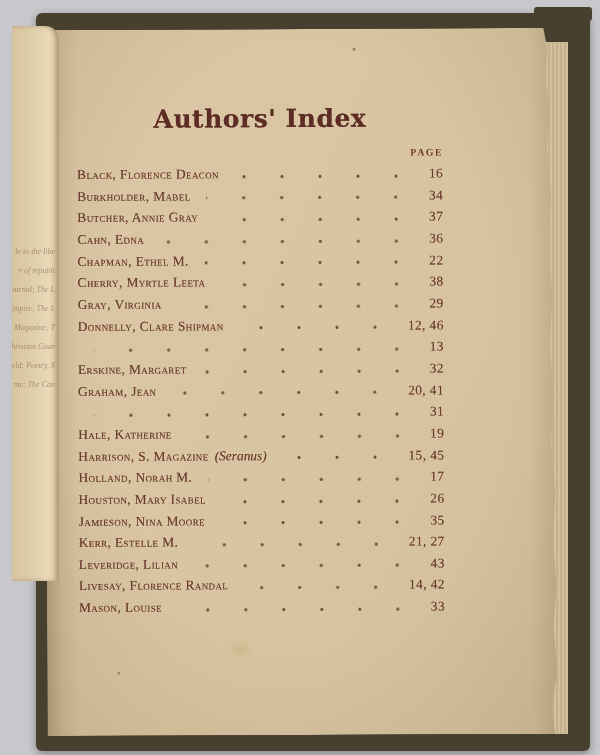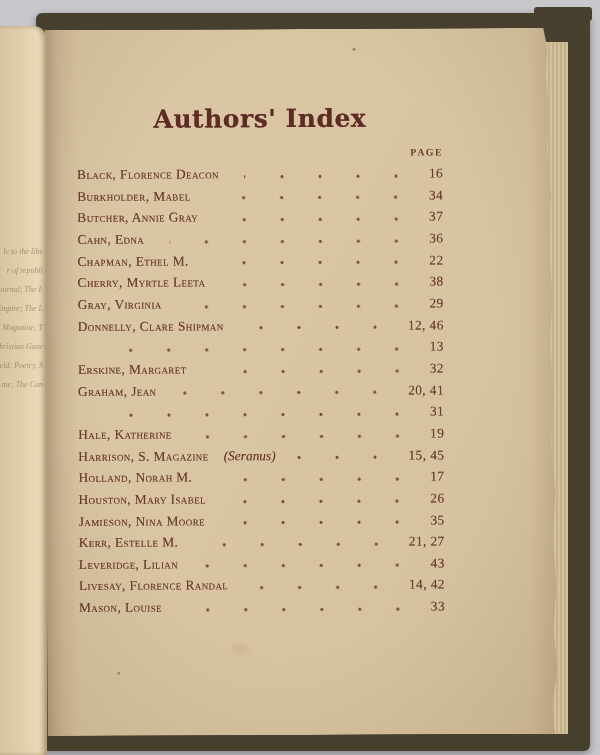--- a/index.html
+++ b/index.html
@@ -41,21 +41,21 @@
       radial-gradient(ellipse at 50% 45%,rgba(0,0,0,0) 55%,rgba(118,90,55,.16) 100%);
   }
   .speck{position:absolute;border-radius:50%;pointer-events:none;}
   .speck.s1{left:308px;top:19px;width:3px;height:3px;background:rgba(90,68,48,.55);}
   .speck.s2{left:70px;top:642px;width:3px;height:3px;background:rgba(95,72,50,.45);}
   .stain{position:absolute;left:180px;top:612px;width:26px;height:16px;border-radius:50%;
     background:radial-gradient(ellipse,rgba(186,152,84,.28),rgba(186,152,84,0) 70%);pointer-events:none;}
 
   
   .facing-page{
-    position:absolute;left:0;top:26px;width:47px;height:729px;
+    position:absolute;left:12px;top:26px;width:47px;height:555px;
     background:linear-gradient(90deg,#d8c4a1 0%,#e0cfab 45%,#ead9b8 78%,#dcc8a3 96%);
     border-radius:0 14px 0 0;
     box-shadow:inset -3px 0 4px rgba(85,62,40,.35);
     overflow:hidden;z-index:4;
   }
   .bleed-line{
     position:absolute;right:4px;white-space:nowrap;
     font-size:8px;font-style:italic;line-height:8px;
     color:rgba(122,88,66,.55);filter:blur(.4px);
   }
@@ -75,21 +75,21 @@
   }
   .index-list{
     position:absolute;left:32px;top:134px;width:366px;
   }
   .row{
     display:flex;align-items:baseline;height:21.67px;line-height:21.67px;
     font-size:13.4px;font-variant:small-caps;letter-spacing:.4px;
     color:#693a2e;text-shadow:0 0 .4px rgba(105,58,46,.55);
   }
   .row .name{white-space:nowrap;text-align:right;}
-  .row .note{white-space:nowrap;font-variant:normal;font-style:italic;letter-spacing:0;margin-left:15px;}
+  .row .note{white-space:nowrap;font-variant:normal;font-style:italic;letter-spacing:0;margin-left:6px;}
   .row .leader{
     flex:1;align-self:stretch;margin:0 12px 0 10px;
     background-image:radial-gradient(circle,rgba(104,56,45,.85) 1.2px,rgba(104,56,45,0) 1.9px);
     background-size:38px 5px;background-repeat:repeat-x;
     background-position:right 2px bottom 6px;
   }
   .row .pages{white-space:nowrap;}
 </style>
 </head>
 <body>

